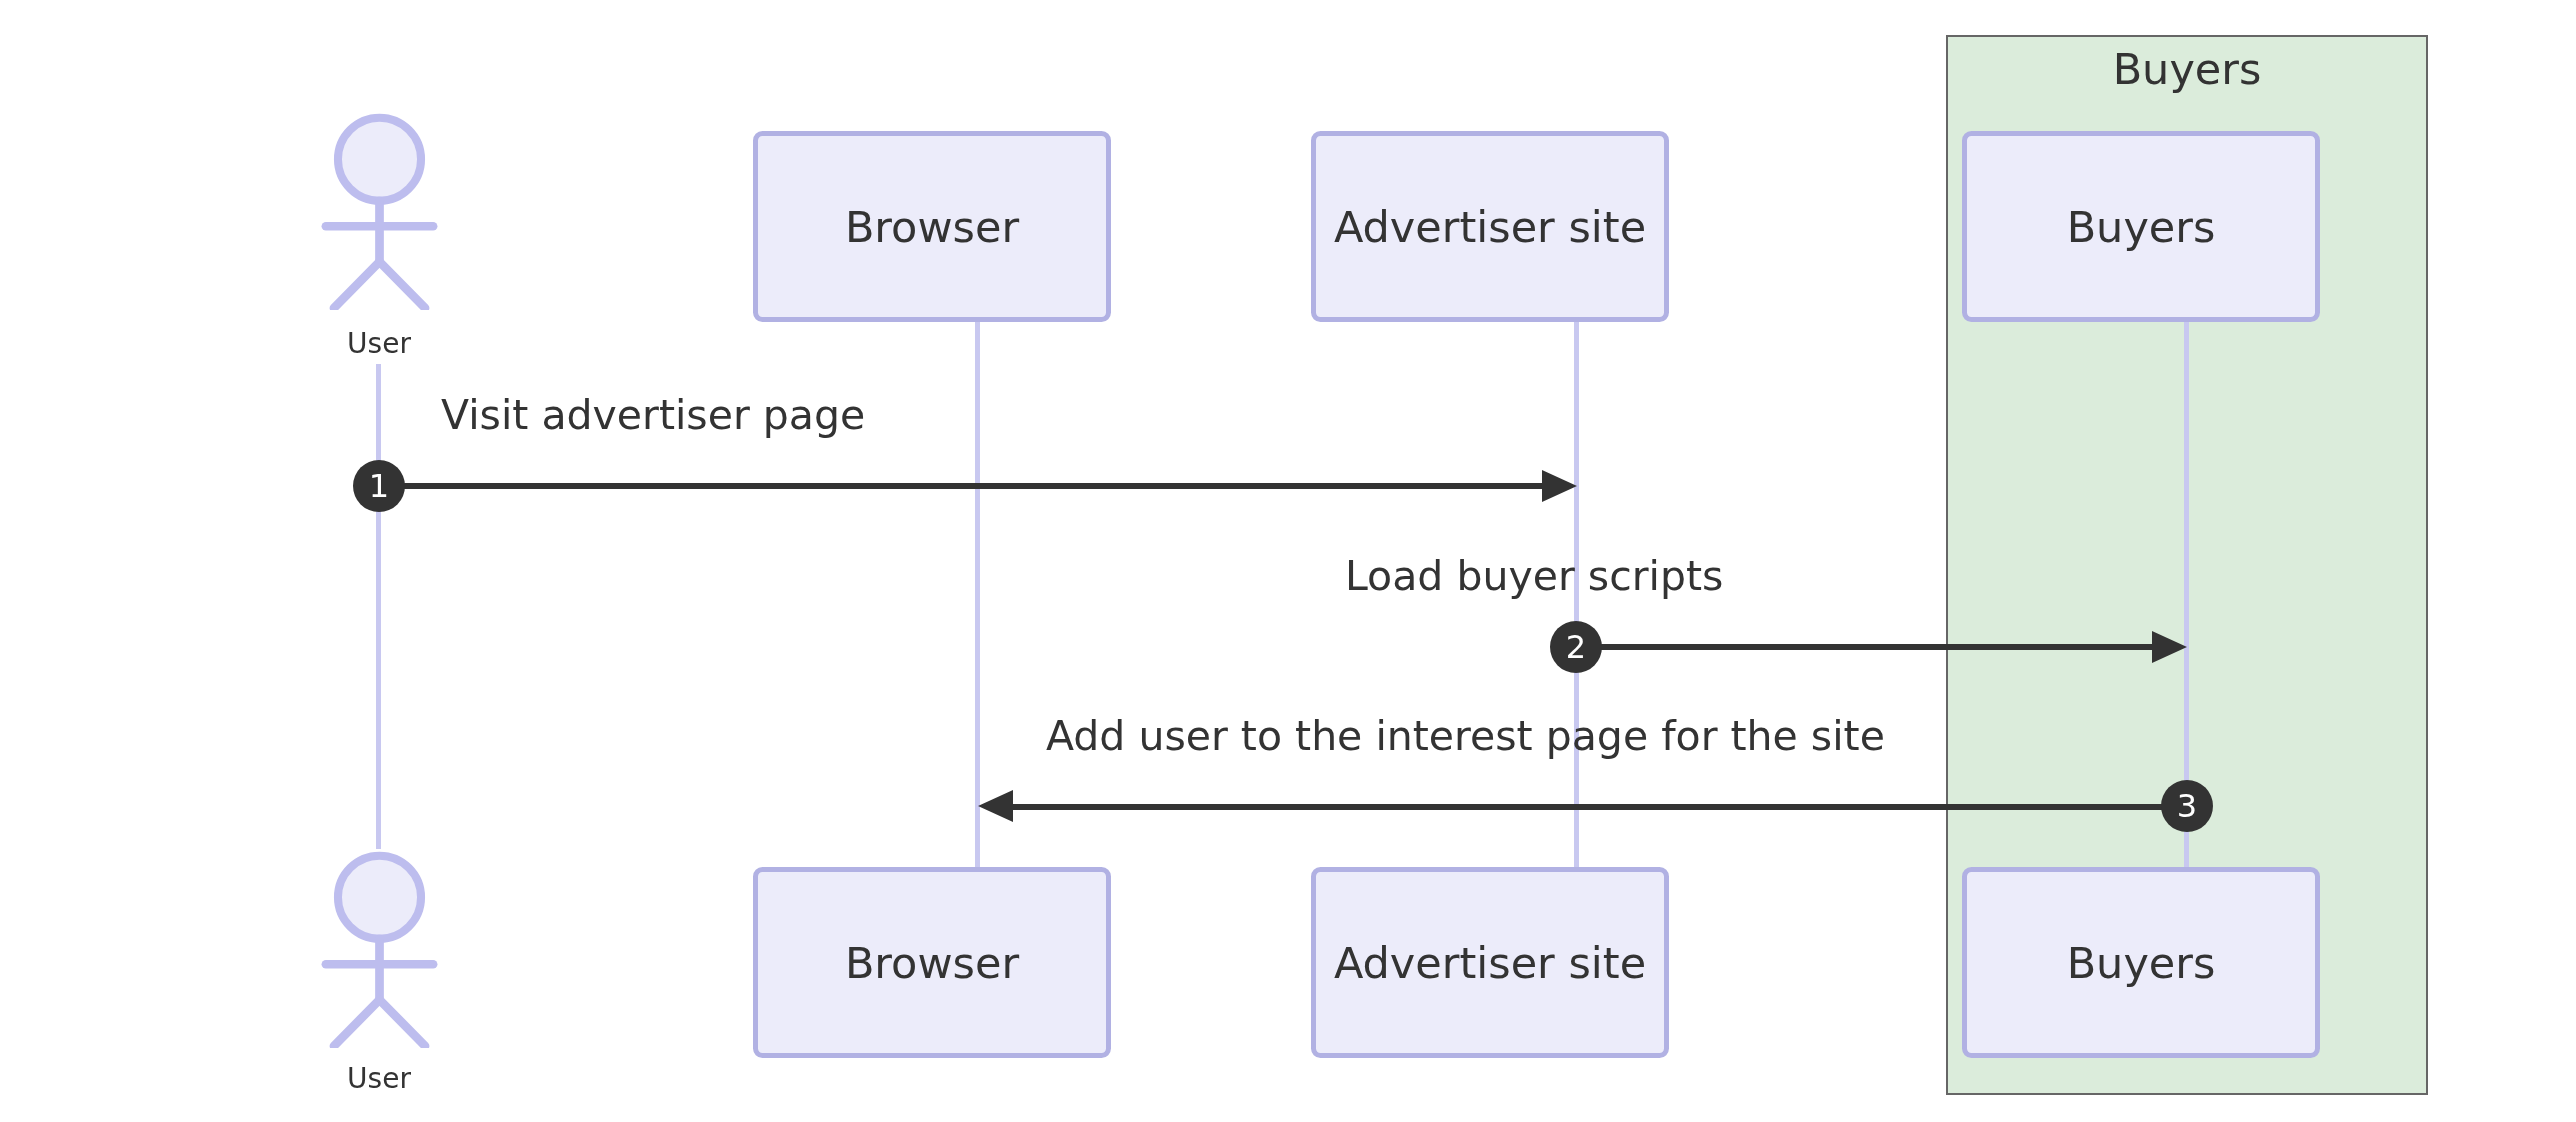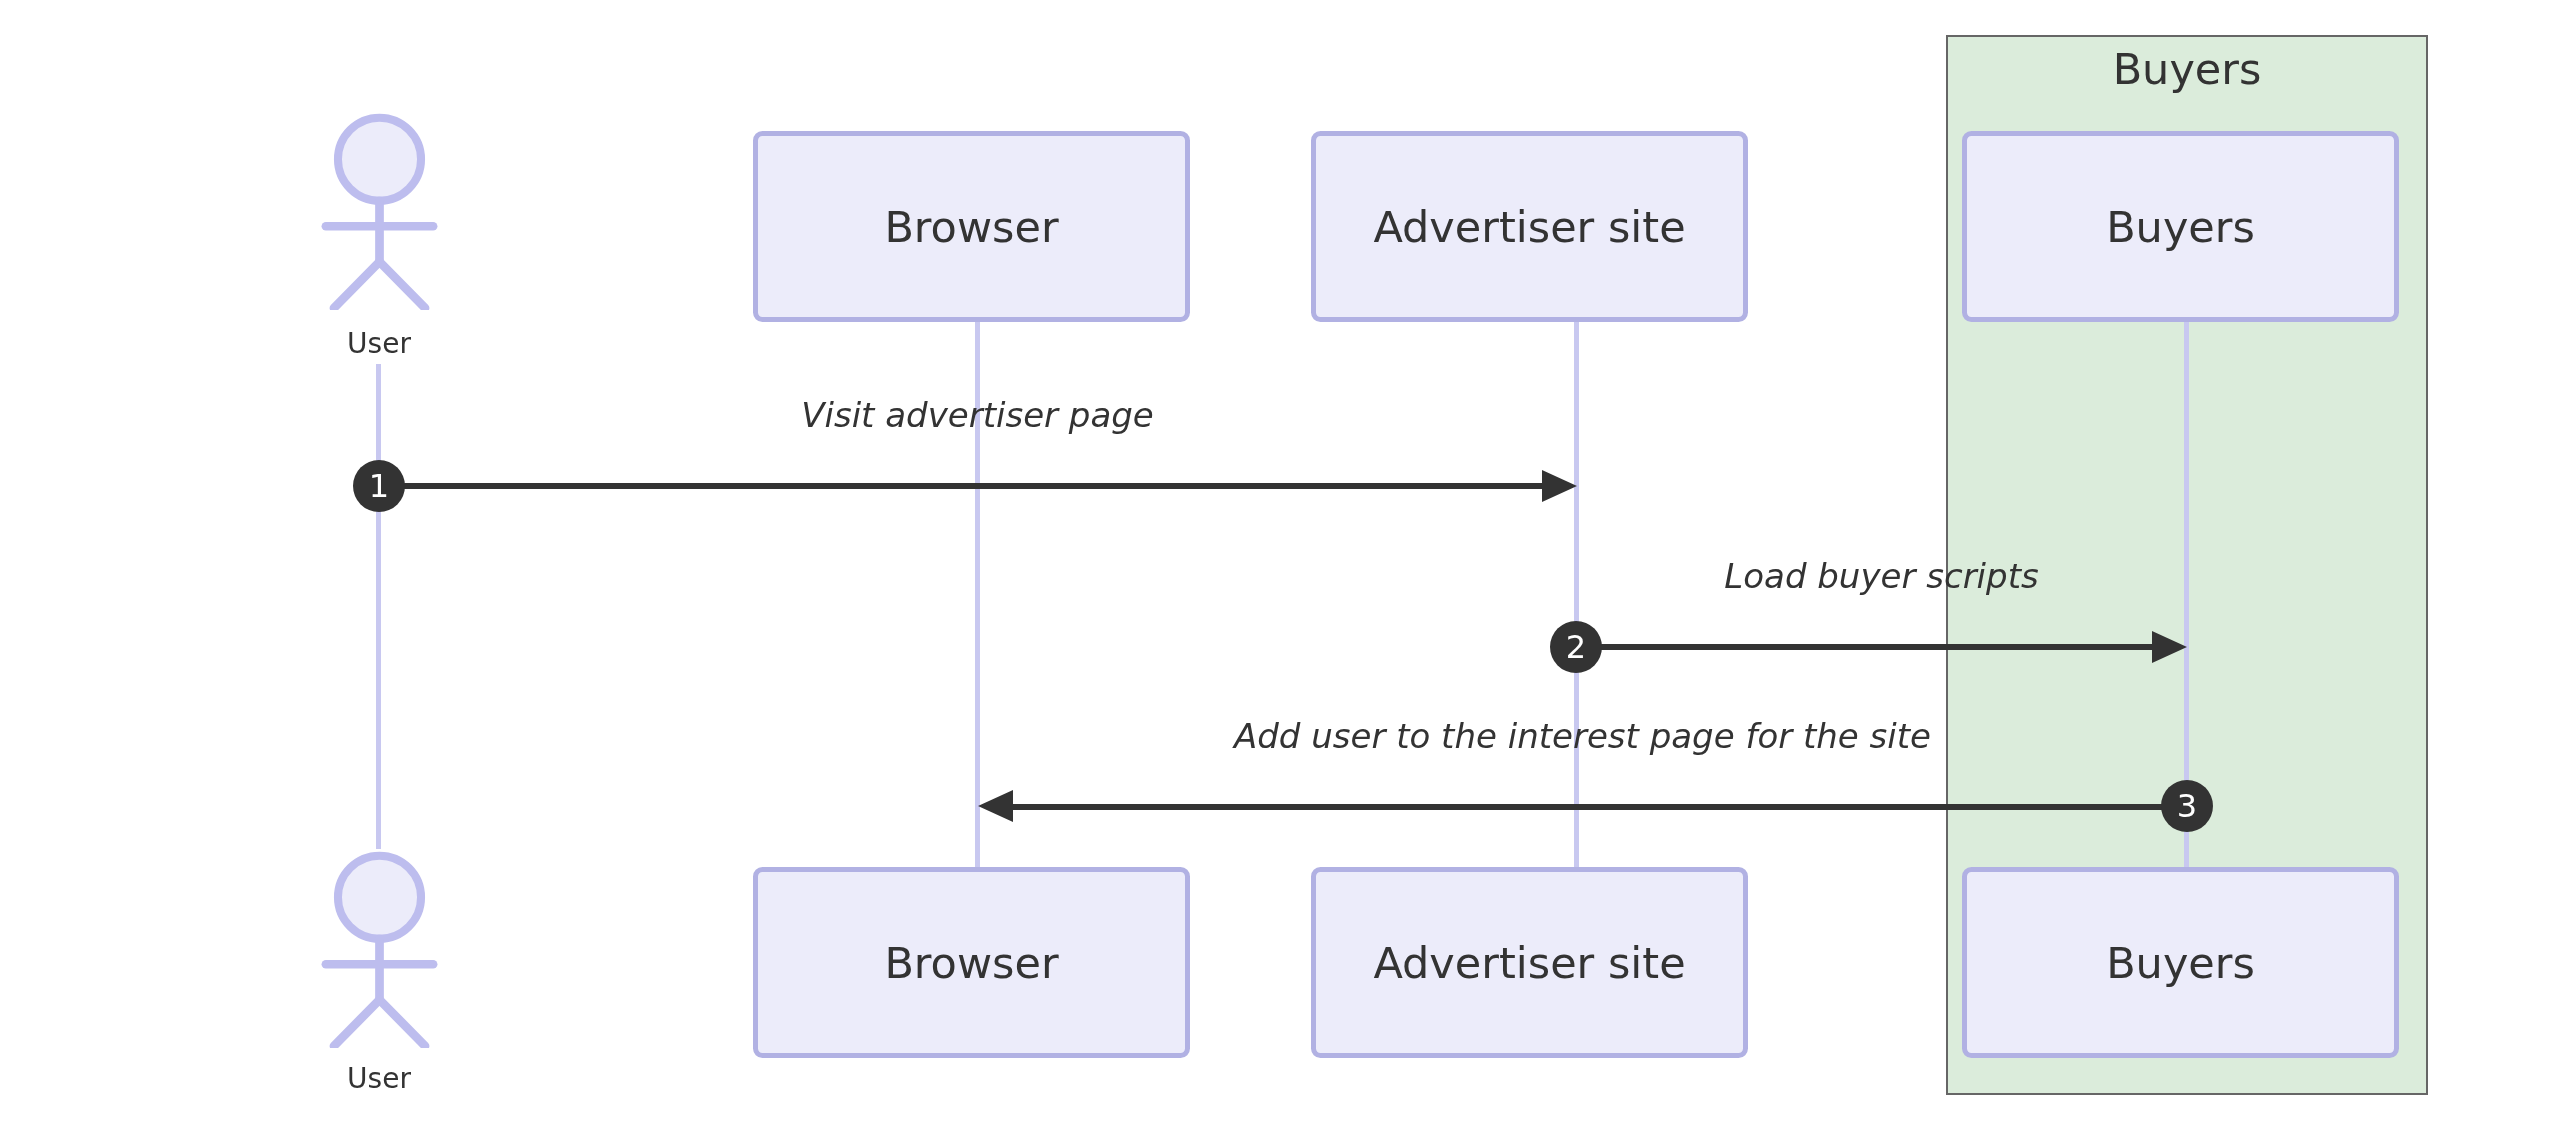--- a/index.html
+++ b/index.html
@@ -27,21 +27,21 @@
     font-size:43px;line-height:52px;color:var(--text);z-index:2;}
 
   
   .lifeline{position:absolute;width:5.4px;background:var(--lifeline);z-index:2;}
   .lifeline.user{left:376px;top:364px;height:485px;}
   .lifeline.browser{left:975px;top:321px;height:550px;}
   .lifeline.advertiser{left:1574px;top:321px;height:550px;}
   .lifeline.buyers{left:2184px;top:321px;height:550px;}
 
   
-  .pbox{position:absolute;width:437px;height:191px;background:var(--actor-fill);
+  .pbox{position:absolute;width:358px;height:191px;background:var(--actor-fill);
     border:5.4px solid var(--actor-border);border-radius:9.4px;display:flex;
     align-items:center;justify-content:center;font-size:43px;color:var(--text);z-index:3;}
   .row-top{top:131px;}
   .row-bottom{top:867px;}
   .col-browser{left:753px;}
   .col-advertiser{left:1311px;}
   .col-buyers{left:1962px;}
 
   
   .figure{position:absolute;left:319px;width:121px;height:201px;z-index:3;}
@@ -56,22 +56,22 @@
   .actor-label.top{top:318px;}
   .actor-label.bottom{top:1053px;}
 
   
   .msg-line{position:absolute;height:6px;background:var(--signal);z-index:4;}
   .arrow{position:absolute;width:0;height:0;z-index:4;}
   .arrow.right{border-top:16px solid transparent;border-bottom:16px solid transparent;
     border-left:35px solid var(--signal);}
   .arrow.left{border-top:16px solid transparent;border-bottom:16px solid transparent;
     border-right:35px solid var(--signal);}
-  .msg-label{position:absolute;width:1073px;text-align:center;font-size:34px;
-    line-height:52px;color:var(--text);z-index:4;font-style:italic;}
+  .msg-label{position:absolute;width:1073px;font-size:41px;
+    line-height:52px;color:var(--text);z-index:4;}
   .badge{position:absolute;width:52px;height:52px;border-radius:50%;
     background:var(--badge-fill);color:var(--badge-text);display:flex;
     align-items:center;justify-content:center;font-size:32px;z-index:5;}
 
   
   .m1-line{left:379px;top:483px;width:1163px;}
   .m1-arrow{left:1542px;top:470px;}
   .m1-label{left:441px;top:389px;}
   .m1-badge{left:353px;top:460px;}
   

